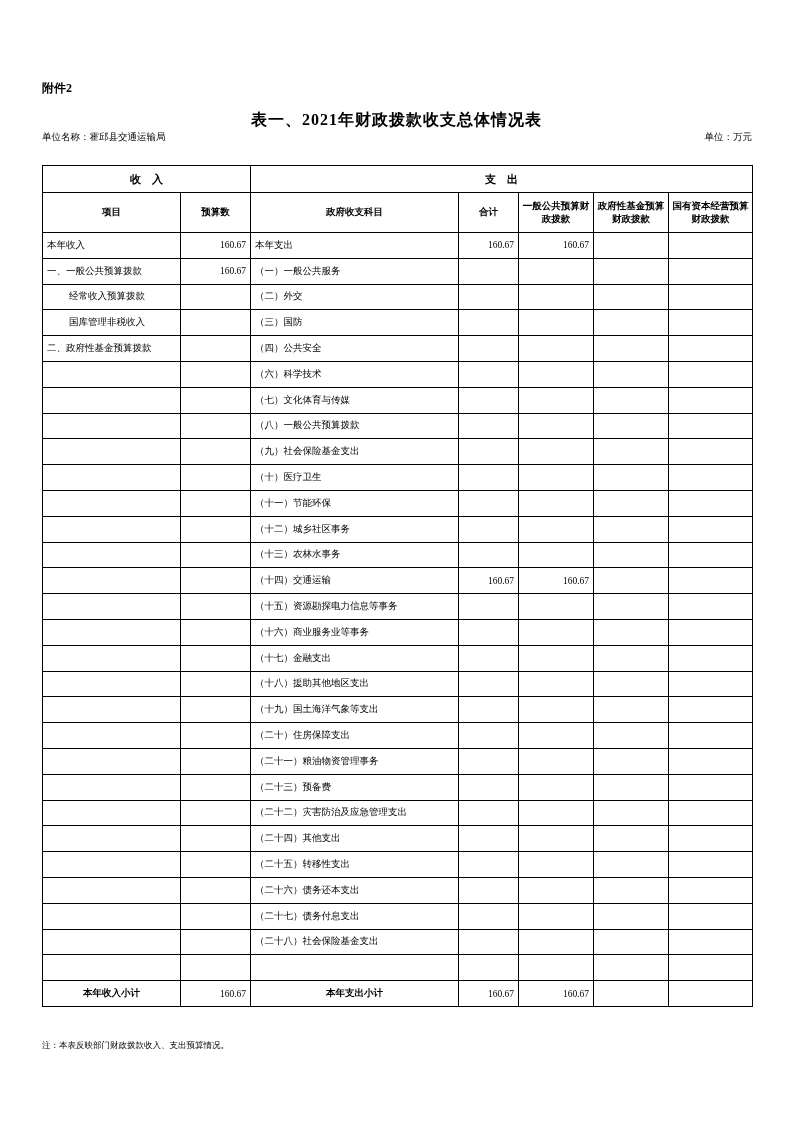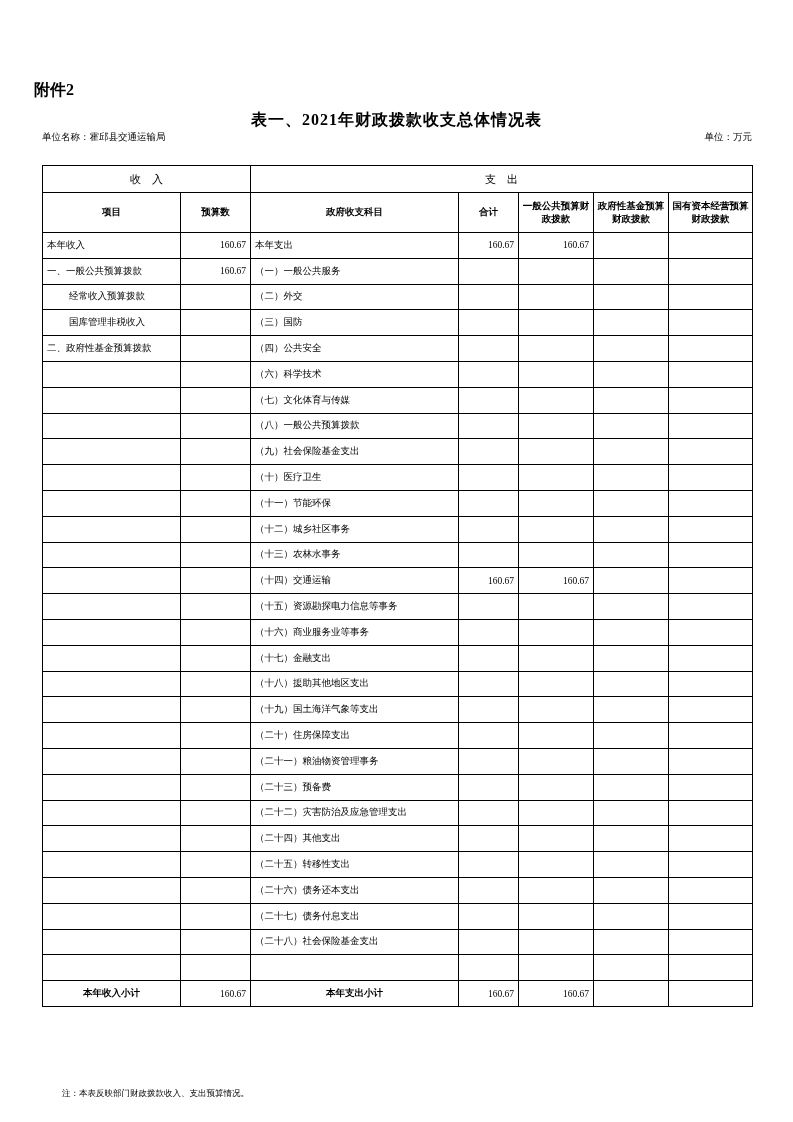--- a/index.html
+++ b/index.html
@@ -8,23 +8,23 @@
     position: relative;
     width: 793px;
     height: 1122px;
     background: #ffffff;
     color: #000000;
     font-family: "Liberation Serif", "DejaVu Serif", serif;
     overflow: hidden;
   }
   .attachment {
     position: absolute;
-    left: 34px;
+    left: 42px;
     top: 80px;
-    font-size: 16px;
+    font-size: 12px;
     font-weight: bold;
     font-family: Liberation Serif, serif;
   }
   .title {
     position: absolute;
     left: 0;
     right: 0;
     top: 110px;
     text-align: center;
     font-size: 16px;
@@ -51,21 +51,21 @@
   }
   table.budget th, table.budget td {
     border: 1px solid #000;
     padding: 0 4px;
     overflow: hidden;
     white-space: nowrap;
   }
   thead tr.group th {
     height: 27px;
     font-size: 11px;
-    font-weight: normal;
+    font-weight: bold;
     text-align: center;
   }
   thead tr.cols th {
     height: 40px;
     font-size: 9.5px;
     font-weight: bold;
     text-align: center;
     white-space: normal;
     line-height: 1.3;
     padding: 0 2px;
@@ -74,23 +74,22 @@
   tbody td { height: 25.8px; }
   tfoot td { height: 26px; }
   td.income  { text-align: left; padding-left: 6px; }
   td.income.indent { padding-left: 26px; }
   td.subject { text-align: left; padding-left: 6px; }
   td.num     { text-align: right; padding-right: 5px; }
   .subtotal-label { font-weight: bold; text-align: center; }
   .note {
     position: absolute;
     left: 42px;
-    top: 1088px;
+    top: 1040px;
     font-size: 8.5px;
-    margin-left: 20px;
   }
 </style>
 </head>
 <body>
 
 <div class="page">
 
   <div class="attachment">附件2</div>
 
   <div class="title">表一、2021年财政拨款收支总体情况表</div>

